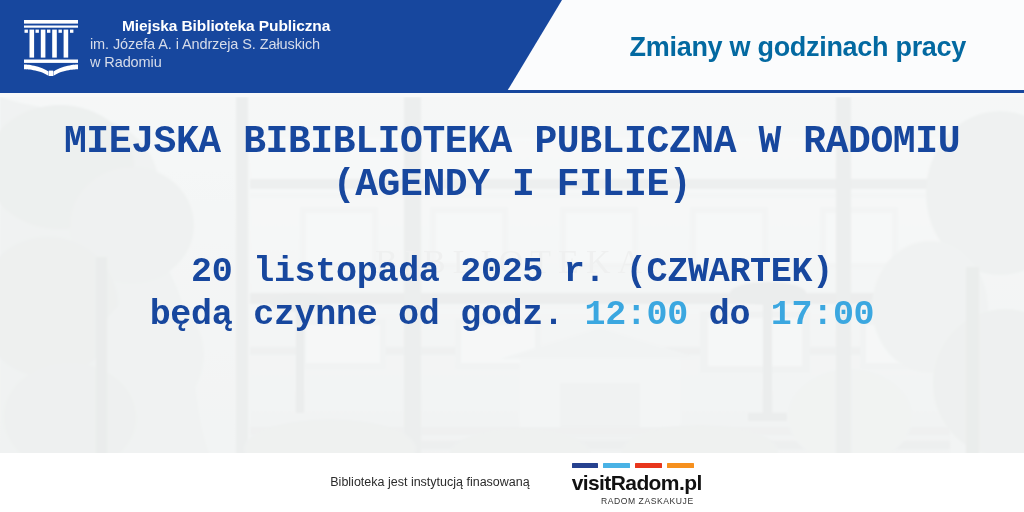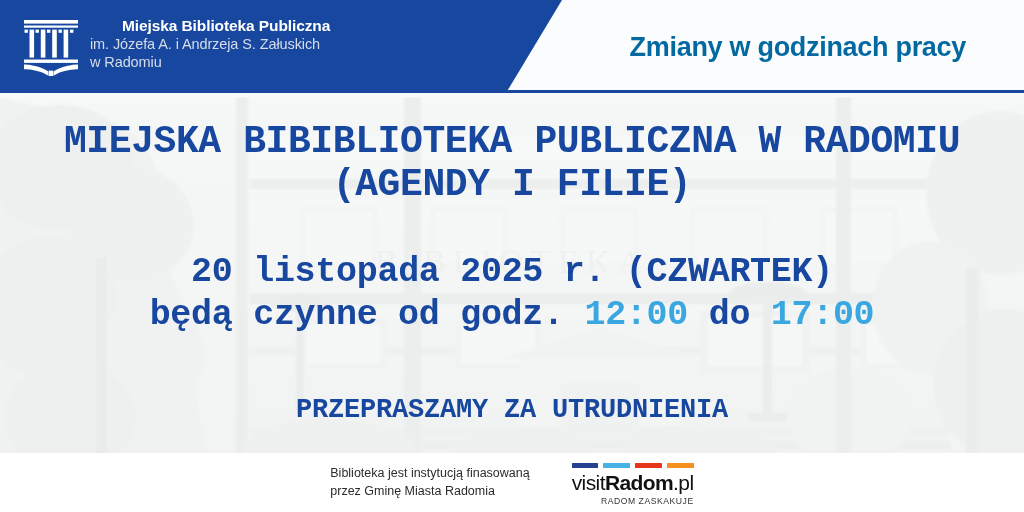--- a/index.html
+++ b/index.html
@@ -202,21 +202,21 @@
   }
   .vr-bar { height:5px; flex:1 1 0; border-radius:0.5px; }
   .vr-wordmark {
     font-size:21px;
     color:#111111;
     letter-spacing:-0.6px;
     line-height:1;
     white-space:nowrap;
   }
   .vr-wordmark .b { font-weight:bold; }
-  .vr-wordmark .l { font-weight:normal; }
+  .vr-wordmark .l { font-weight:bold; }
   .vr-tag {
     margin-top:3px;
     font-size:8.6px;
     color:#333333;
     letter-spacing:0.55px;
     text-align:right;
     white-space:nowrap;
   }
 </style>
 </head>
@@ -368,30 +368,28 @@
       <div class="title-block">
         <div class="title-l1">MIEJSKA BIBIBLIOTEKA PUBLICZNA W RADOMIU</div>
         <div class="title-l2">(AGENDY I FILIE)</div>
       </div>
 
       <div class="date-block">
         <div class="date-l1">20 listopada 2025 r. (CZWARTEK)</div>
         <div class="date-l2"><span>będą czynne od godz. </span><span class="hour">12:00</span><span> do </span><span class="hour">17:00</span></div>
       </div>
 
-      <div class="apology">PRZEPRASZAMY ZA UTRUDNIENIA</div>
 
     </div>
   </div>
 
   <div class="footer">
 
     <div class="finance">
       <div>Biblioteka jest instytucją finasowaną</div>
-      <div>przez Gminę Miasta Radomia</div>
     </div>
 
     <div class="vr">
       <div class="vr-bars">
         <div class="vr-bar" style="background:#26418f"></div>
         <div class="vr-bar" style="background:#49b2e5"></div>
         <div class="vr-bar" style="background:#e8361c"></div>
         <div class="vr-bar" style="background:#f6901e"></div>
       </div>
       <div class="vr-wordmark"><span class="l">visit</span><span class="b">Radom</span><span class="l">.pl</span></div>

